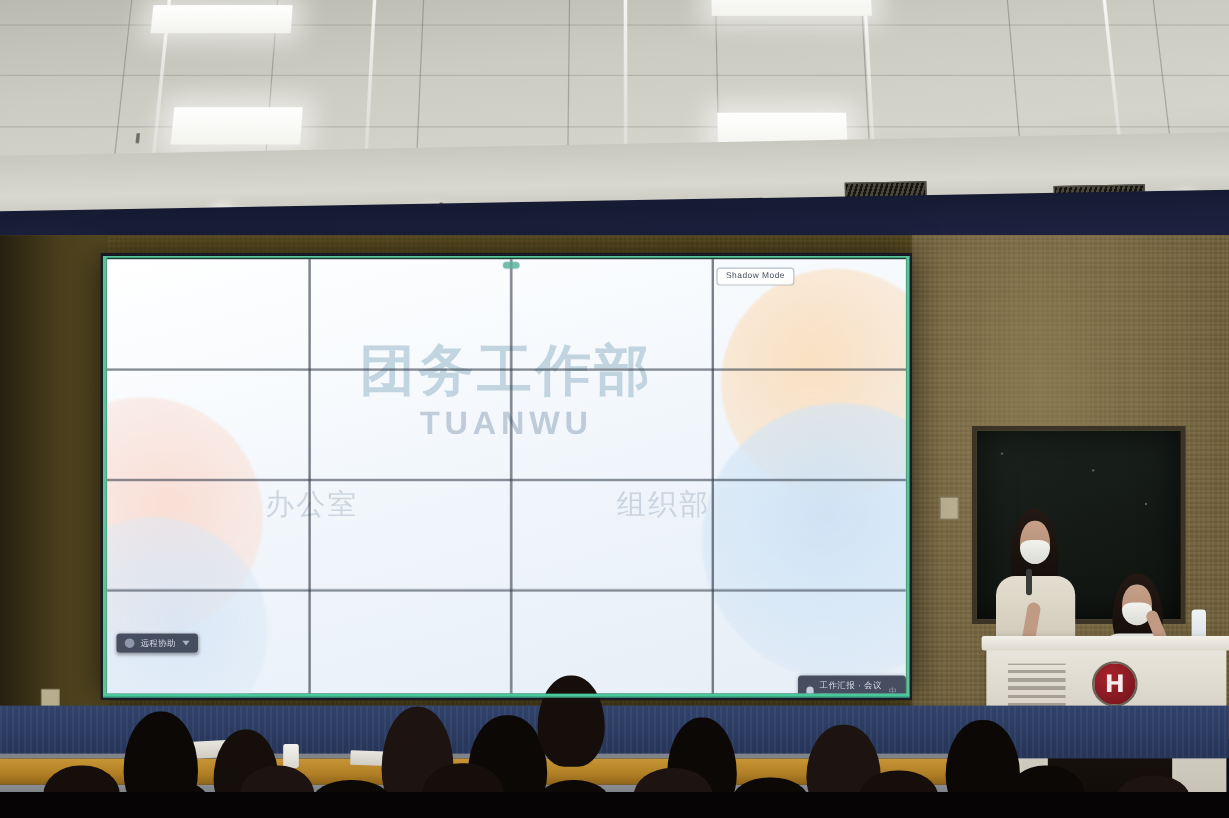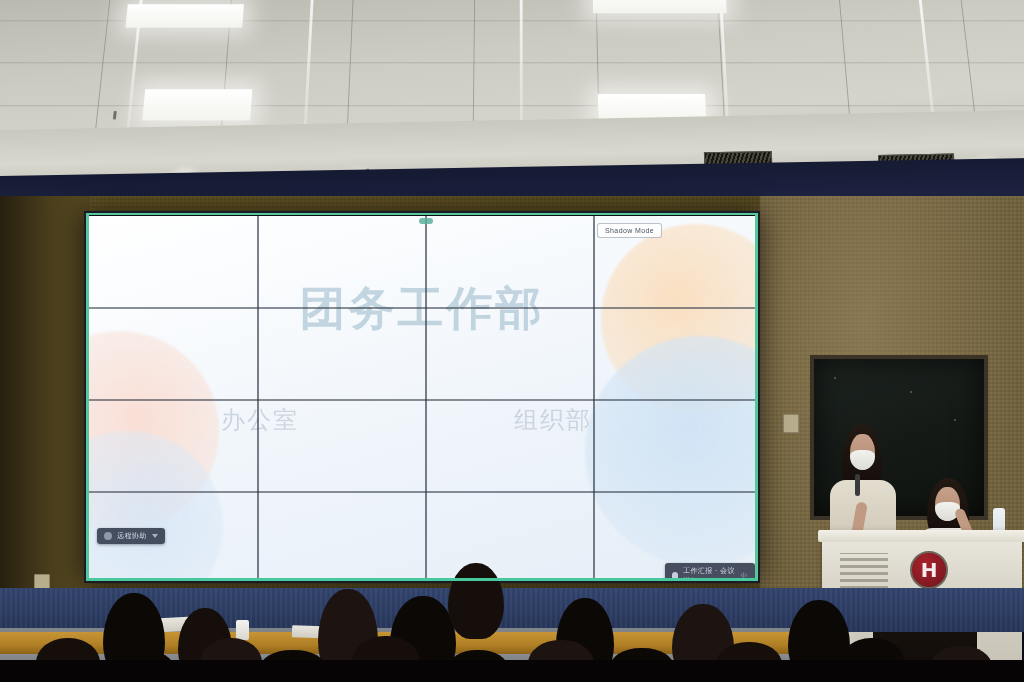--- a/index.html
+++ b/index.html
@@ -383,20 +383,21 @@
   <div class="videowall">
     <div class="vw-edge"></div>
     <div class="vw-screen">
 
       <div class="blob blob-peach-r"></div>
       <div class="blob blob-blue-r"></div>
       <div class="blob blob-peach-l"></div>
       <div class="blob blob-blue-l"></div>
 
       <div class="slide-title">团务工作部</div>
+      <div class="slide-sub">TUANWU</div>
       <div class="slide-label label-office">办公室</div>
       <div class="slide-label label-org">组织部</div>
 
       <div class="seam-v" style="left:168px;"></div>
       <div class="seam-v" style="left:336px;"></div>
       <div class="seam-v" style="left:504px;"></div>
       <div class="seam-h" style="top:91px;"></div>
       <div class="seam-h" style="top:183px;"></div>
       <div class="seam-h" style="top:275px;"></div>
 

